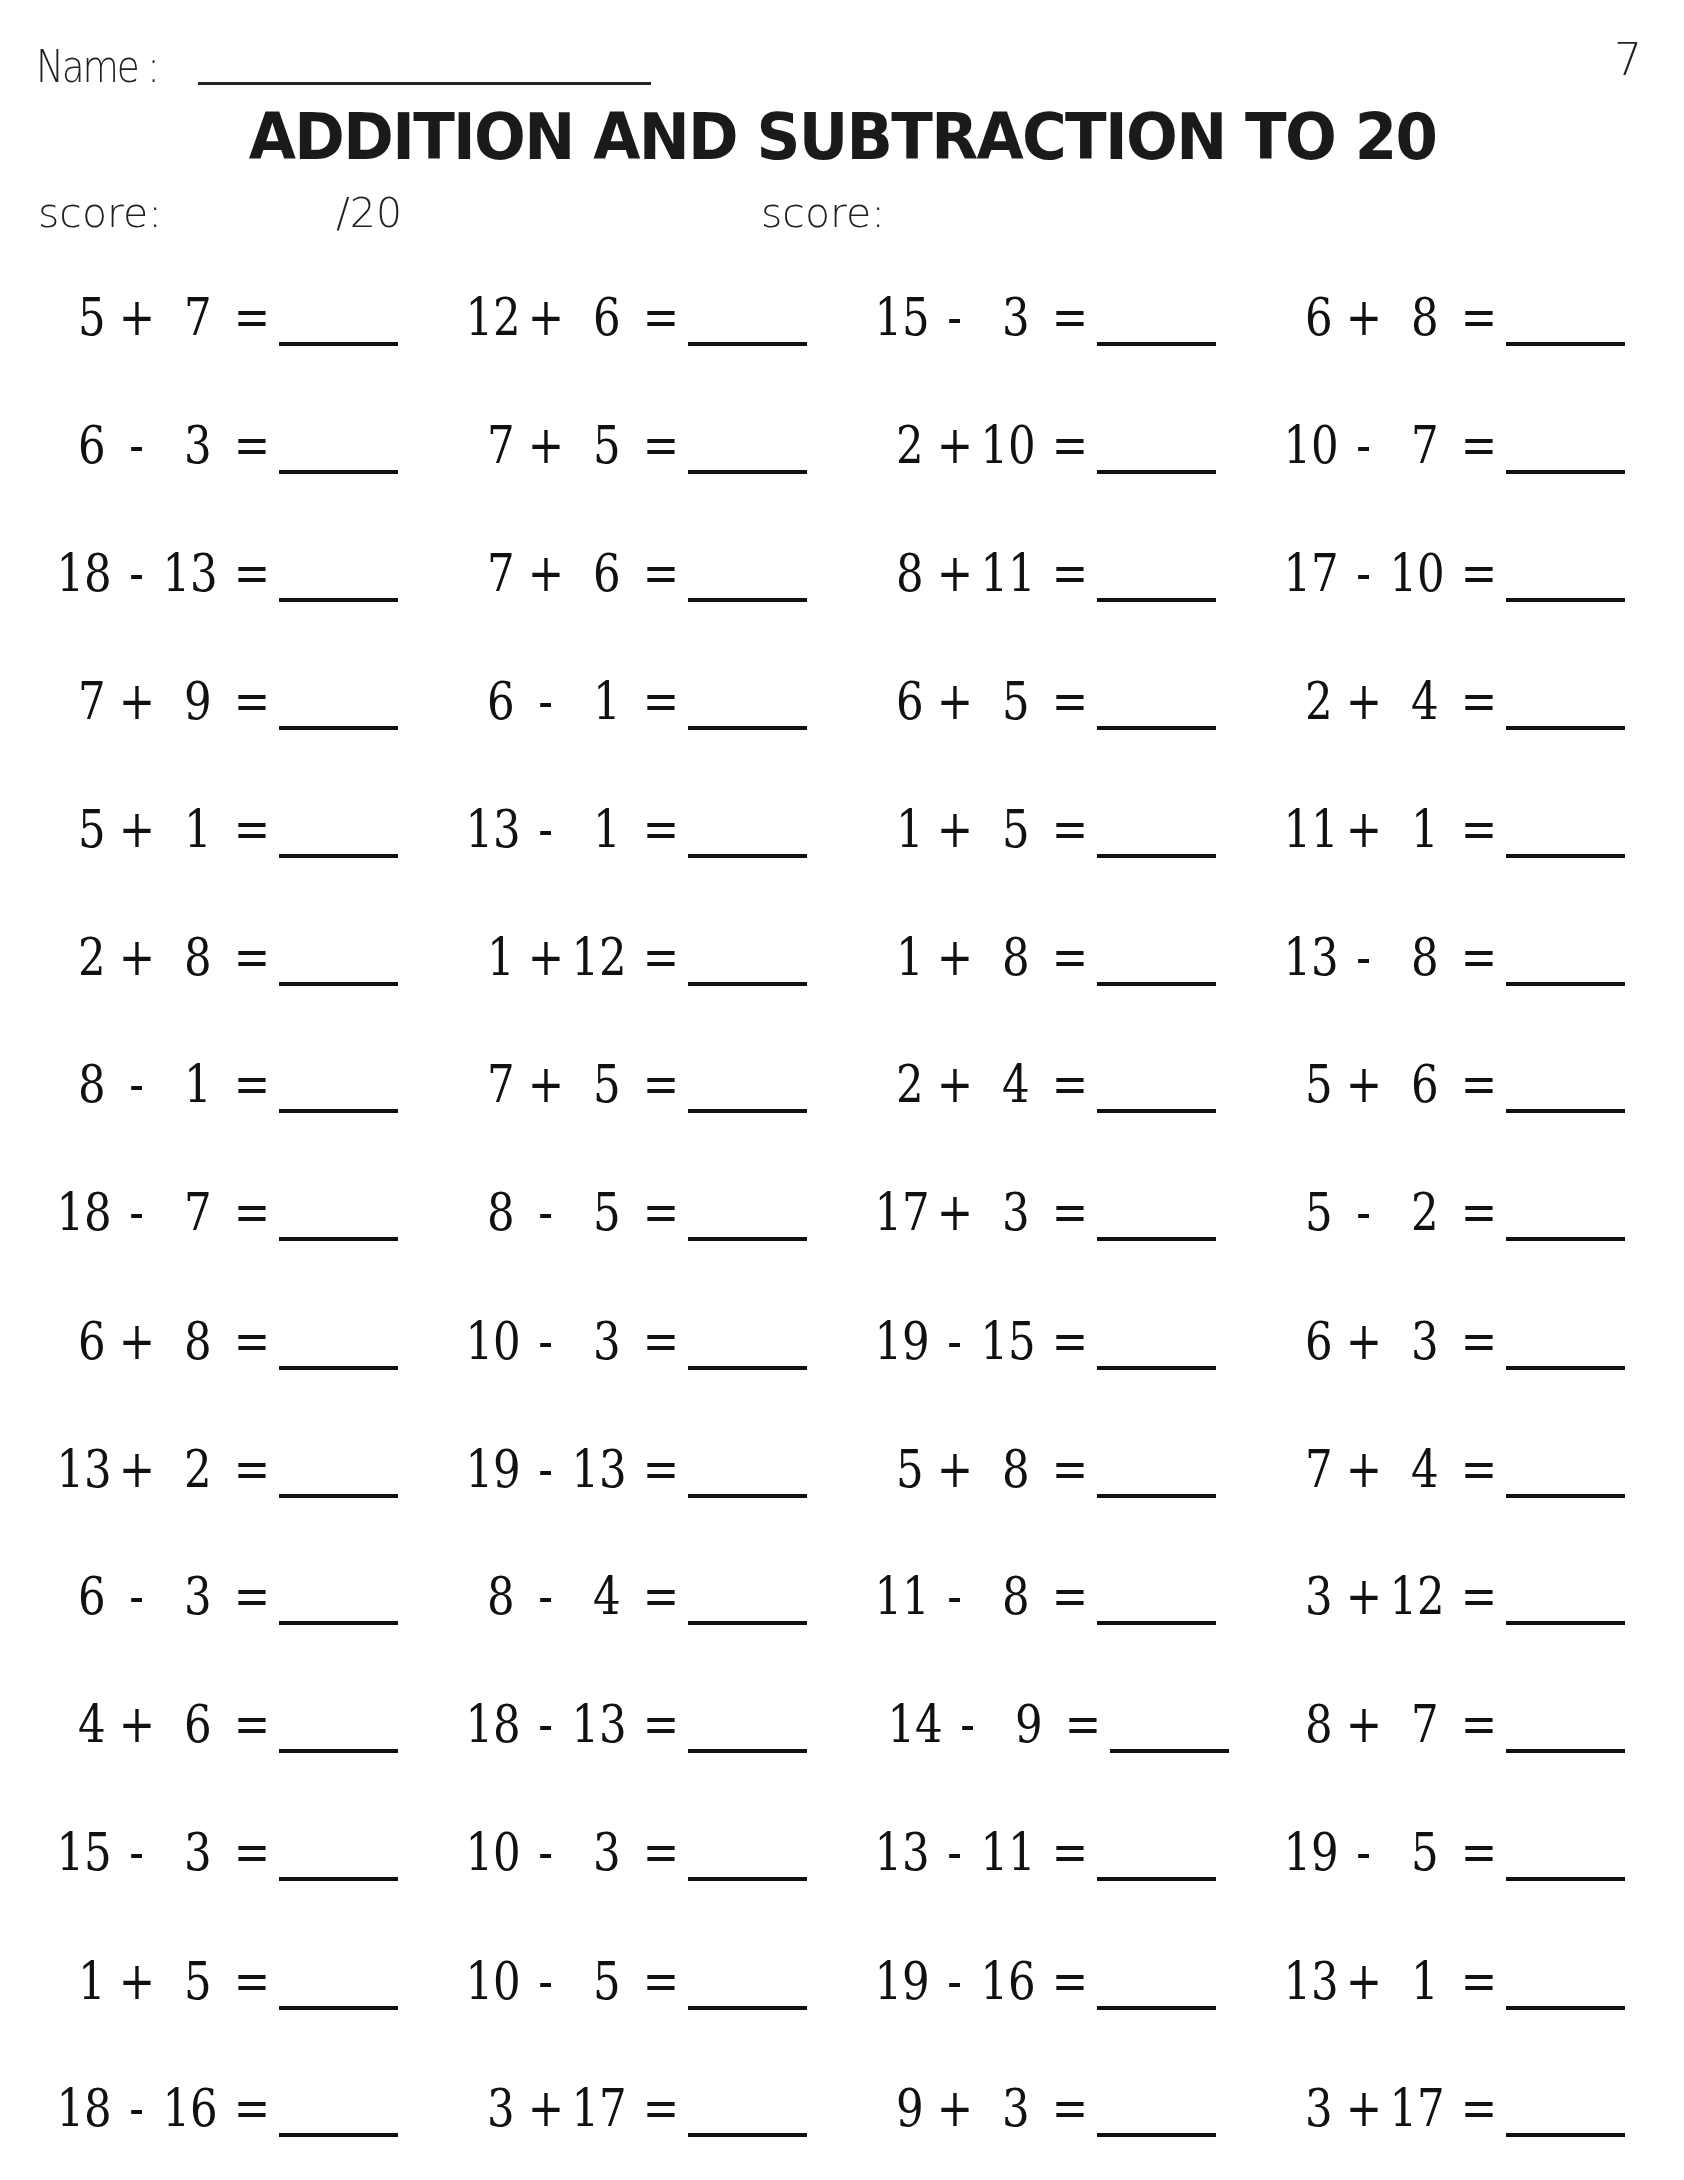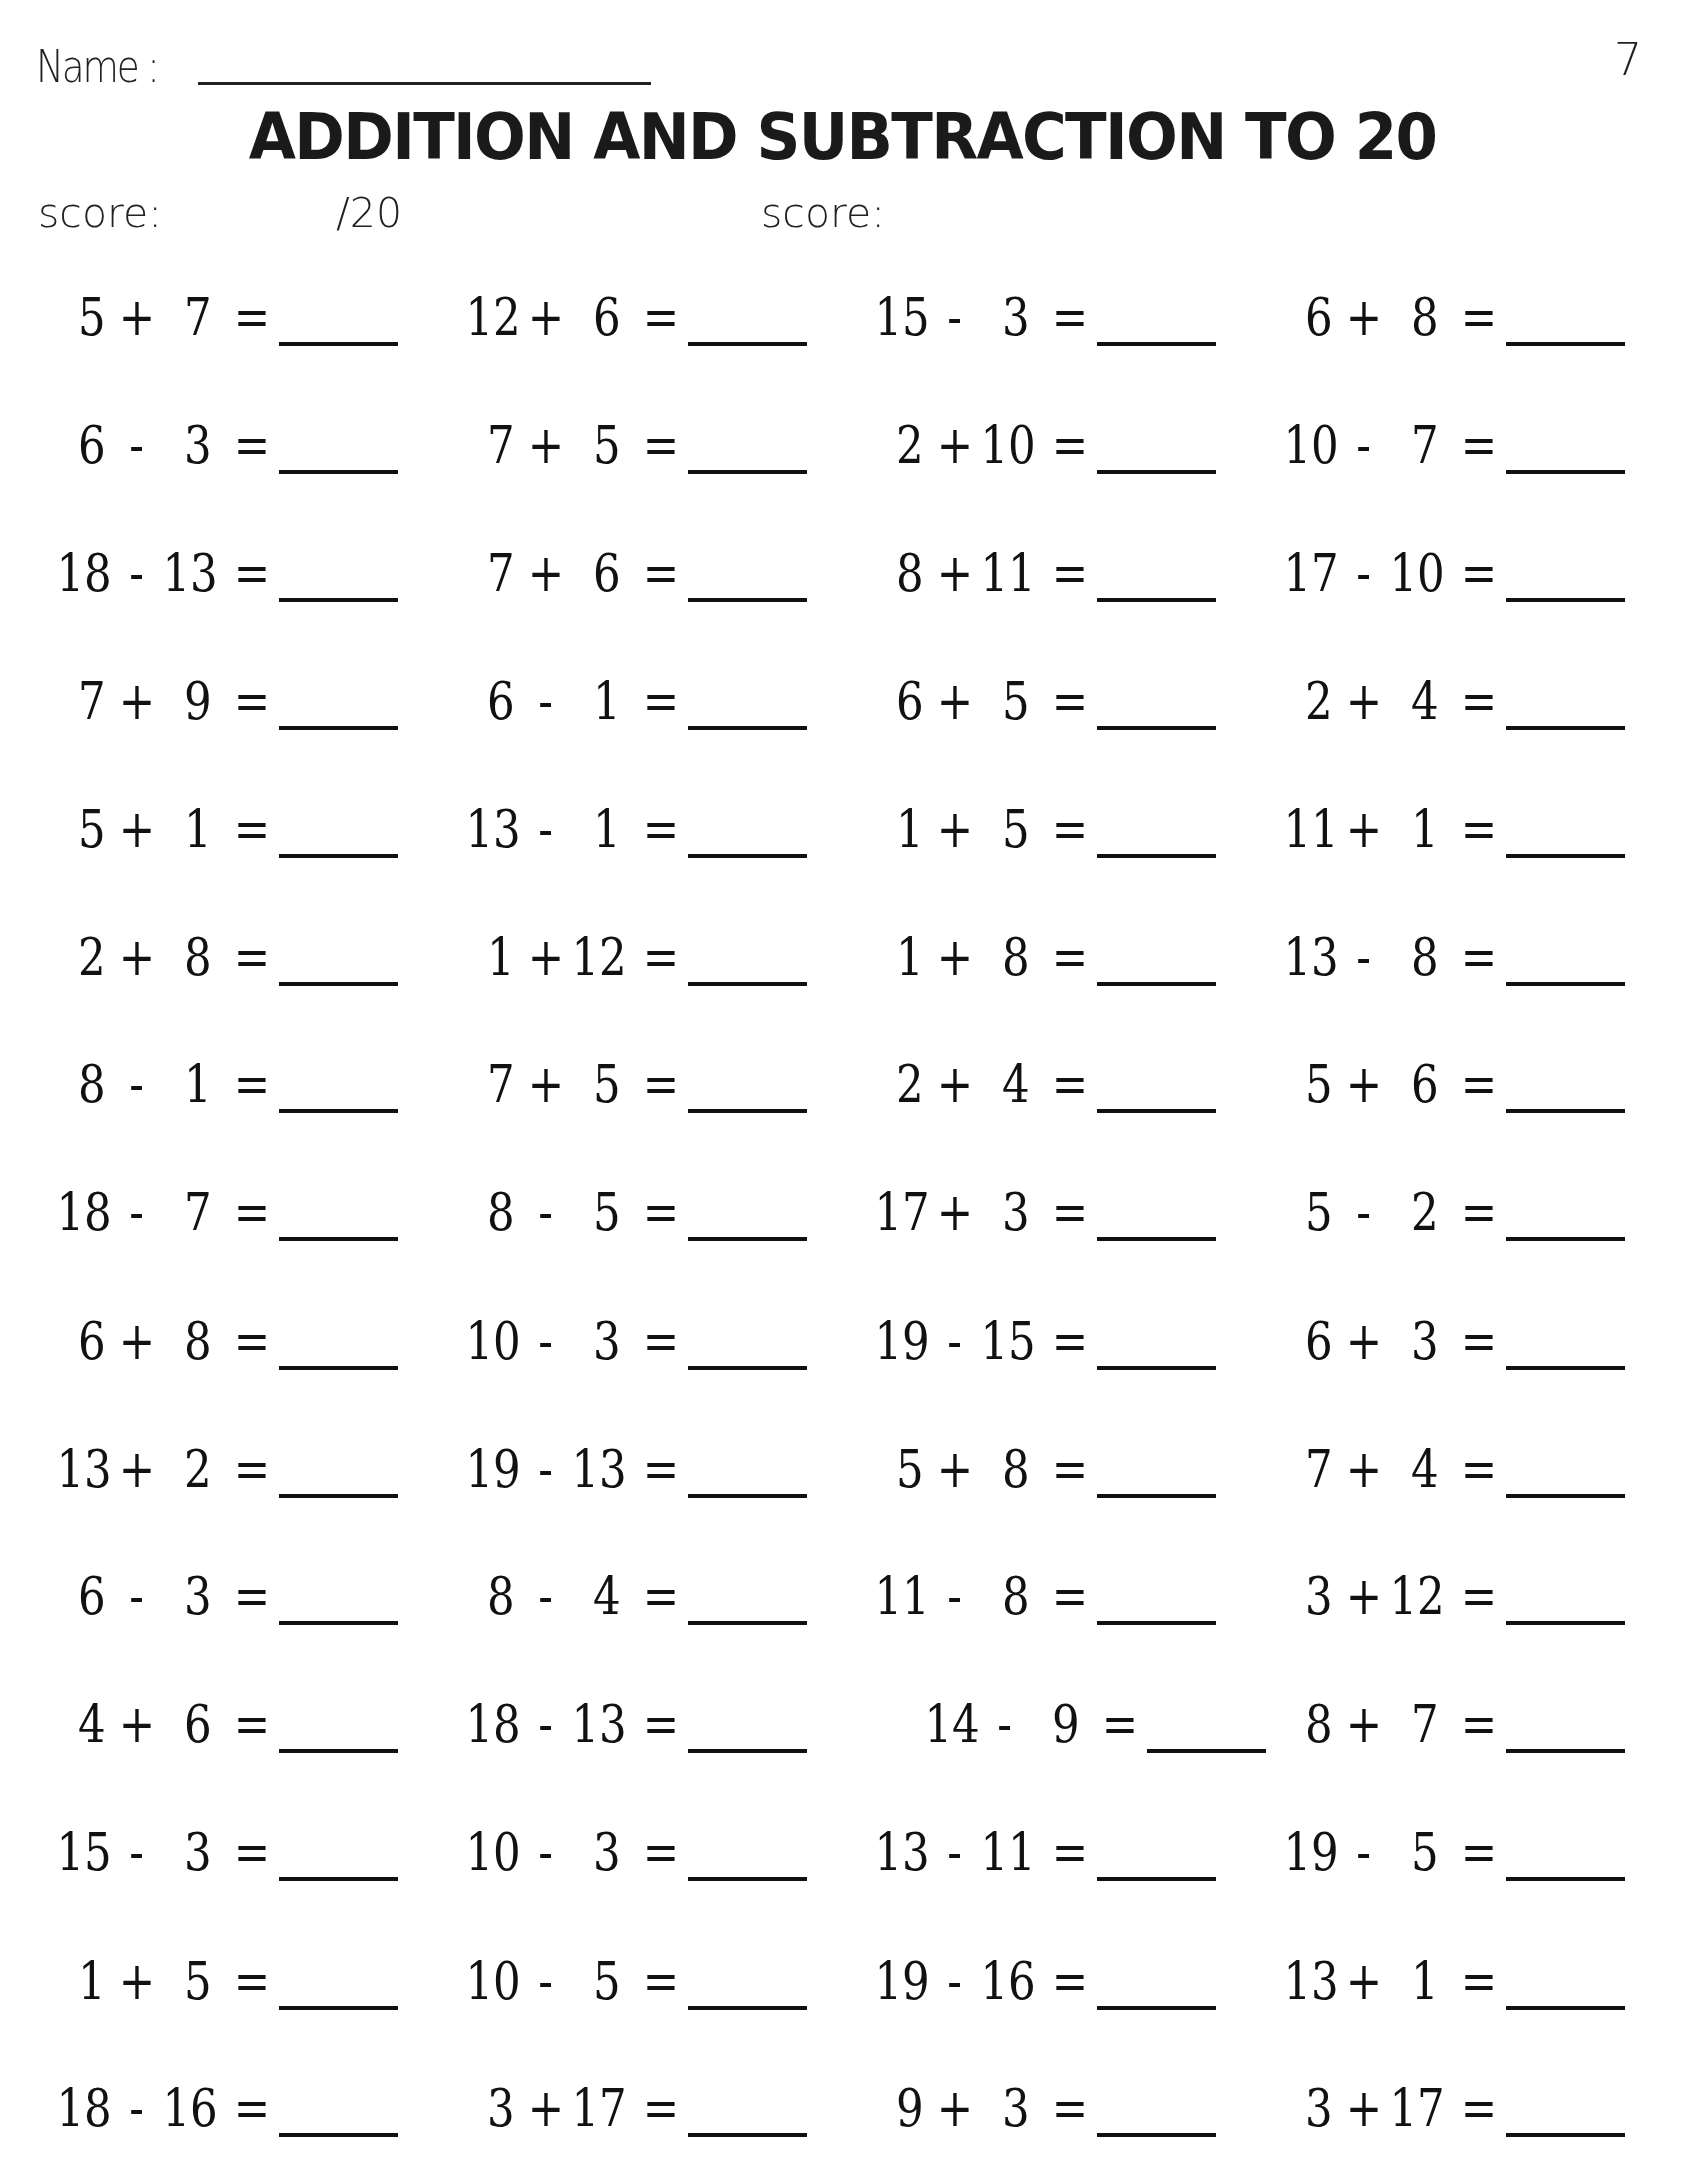--- a/index.html
+++ b/index.html
@@ -375,21 +375,21 @@
         <span class="eq">=</span>
         <div class="blank"></div>
       </div>
       <div class="problem" style="left: 460px;">
         <span class="a">18</span>
         <span class="op">-</span>
         <span class="b">13</span>
         <span class="eq">=</span>
         <div class="blank"></div>
       </div>
-      <div class="problem" style="left: 919px;">
+      <div class="problem" style="left: 882px;">
         <span class="a">14</span>
         <span class="op">-</span>
         <span class="b">9</span>
         <span class="eq">=</span>
         <div class="blank"></div>
       </div>
       <div class="problem" style="left: 1278px;">
         <span class="a">8</span>
         <span class="op">+</span>
         <span class="b">7</span>

